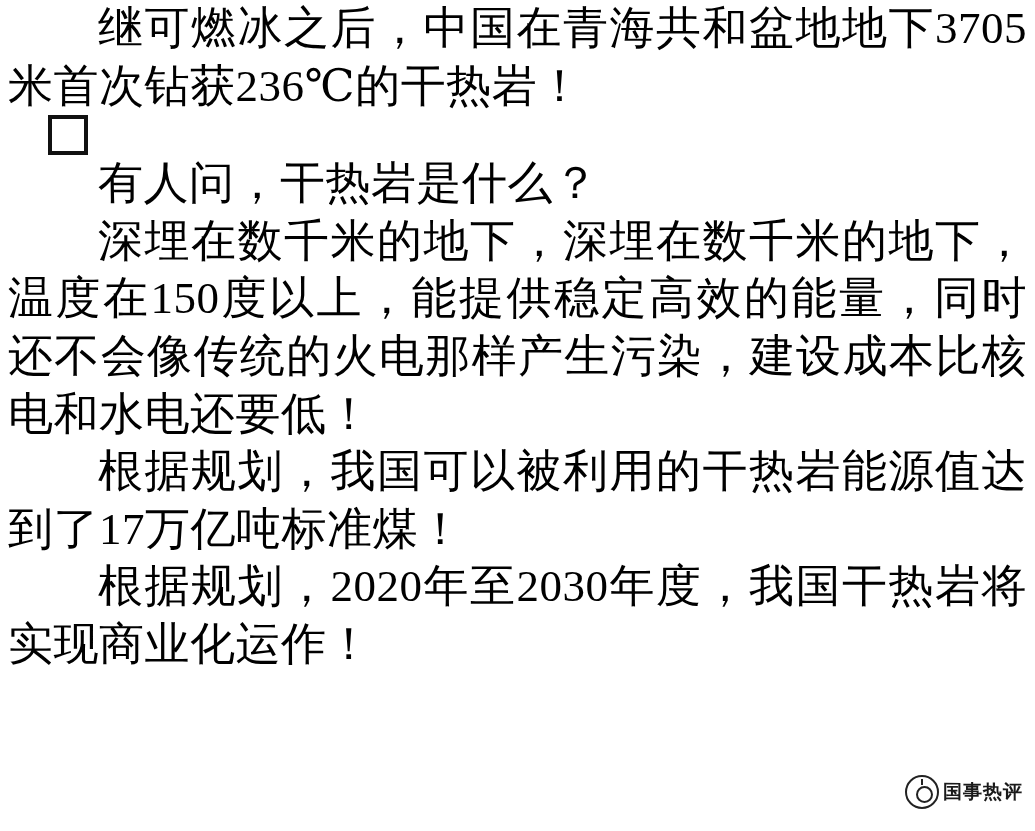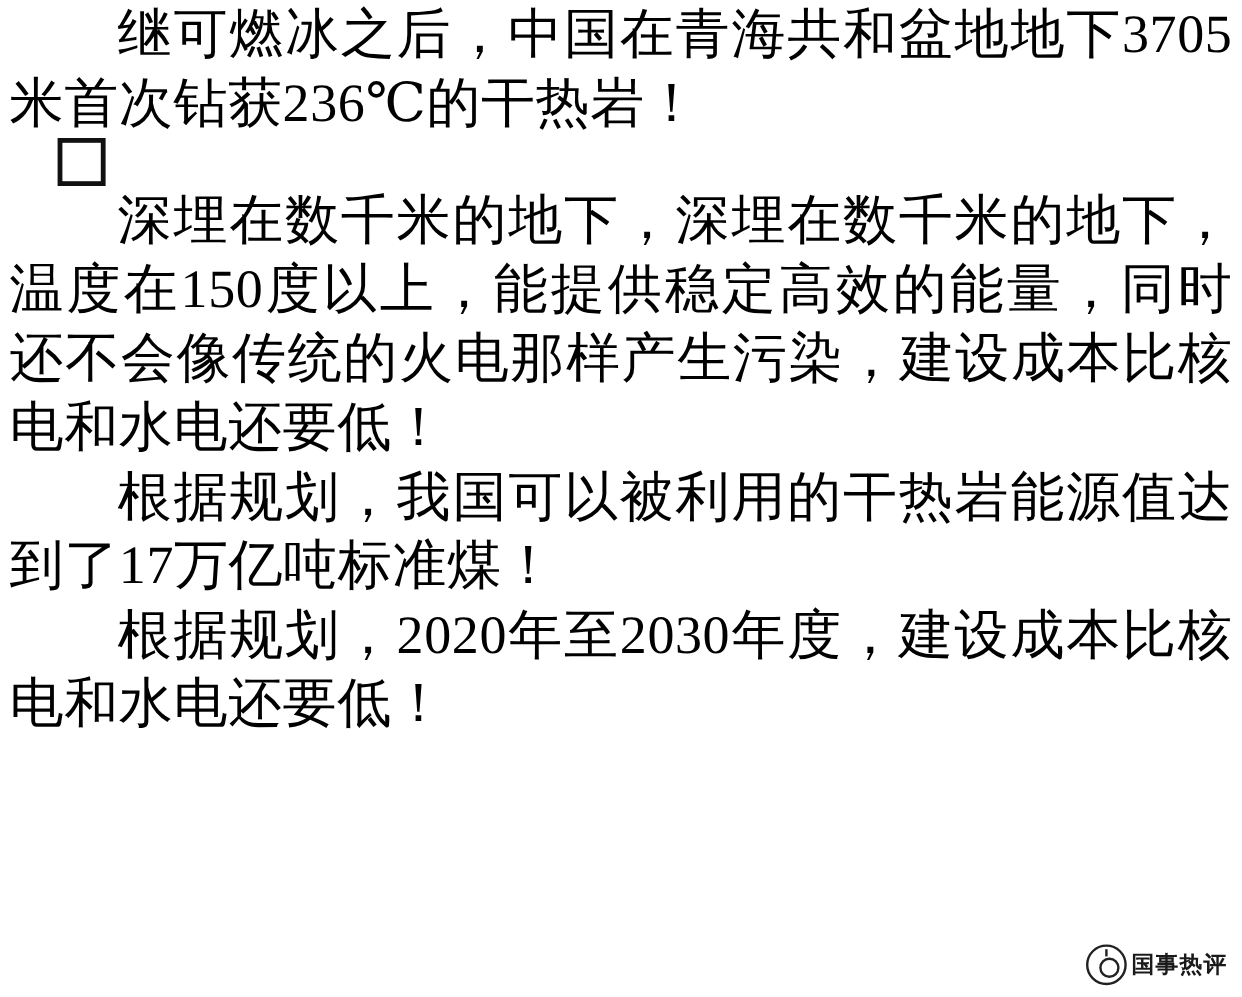--- a/index.html
+++ b/index.html
@@ -44,21 +44,21 @@
     display: inline-block;
     width: 40px;
     height: 40px;
     border: 4px solid #111111;
     box-sizing: border-box;
     vertical-align: middle;
   }
   .logo {
     position: absolute;
     right: 12px;
-    bottom: 10px;
+    bottom: 22px;
     display: flex;
     align-items: center;
     gap: 4px;
   }
   .logo-circle {
     width: 30px;
     height: 30px;
     border-radius: 50%;
     border: 2px solid #222222;
     position: relative;
@@ -98,25 +98,26 @@
 <body>
 
 <div class="page">
 
   <p class="para indent">继可燃冰之后，中国在青海共和盆地地下3705米首次钻获236℃的干热岩！</p>
 
   <p class="box-line">
     <span class="empty-box"></span>
   </p>
 
+  <p class="para indent">有人问，干热岩是什么？</p>
 
   <p class="para indent">深埋在数千米的地下，深埋在数千米的地下，温度在150度以上，能提供稳定高效的能量，同时还不会像传统的火电那样产生污染，建设成本比核电和水电还要低！</p>
 
   <p class="para indent">根据规划，我国可以被利用的干热岩能源值达到了17万亿吨标准煤！</p>
 
-  <p class="para indent">根据规划，2020年至2030年度，建设成本比核电和水电还要低！</p>
+  <p class="para indent">根据规划，2020年至2030年度，我国干热岩将实现商业化运作！</p>
 
   <div class="logo">
     <span class="logo-circle"></span>
     <span class="logo-text">国事热评</span>
   </div>
 
 </div>
 
 </body></html>

